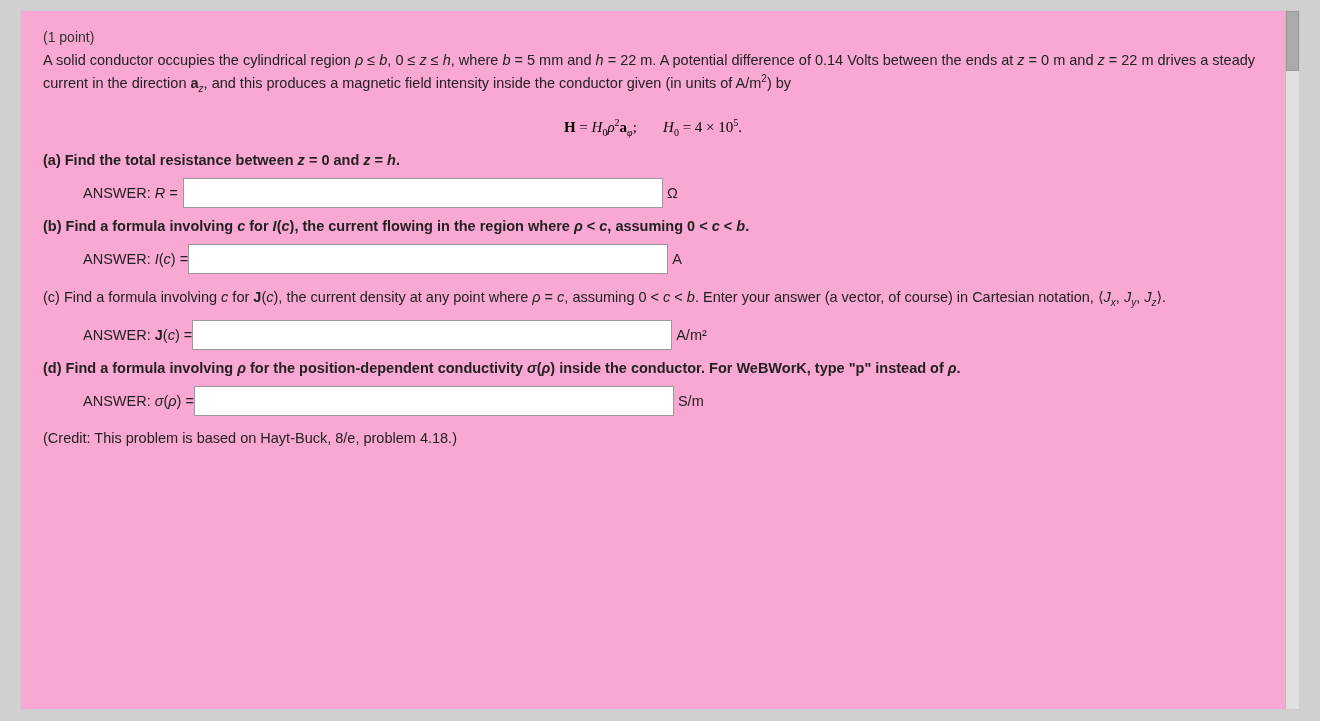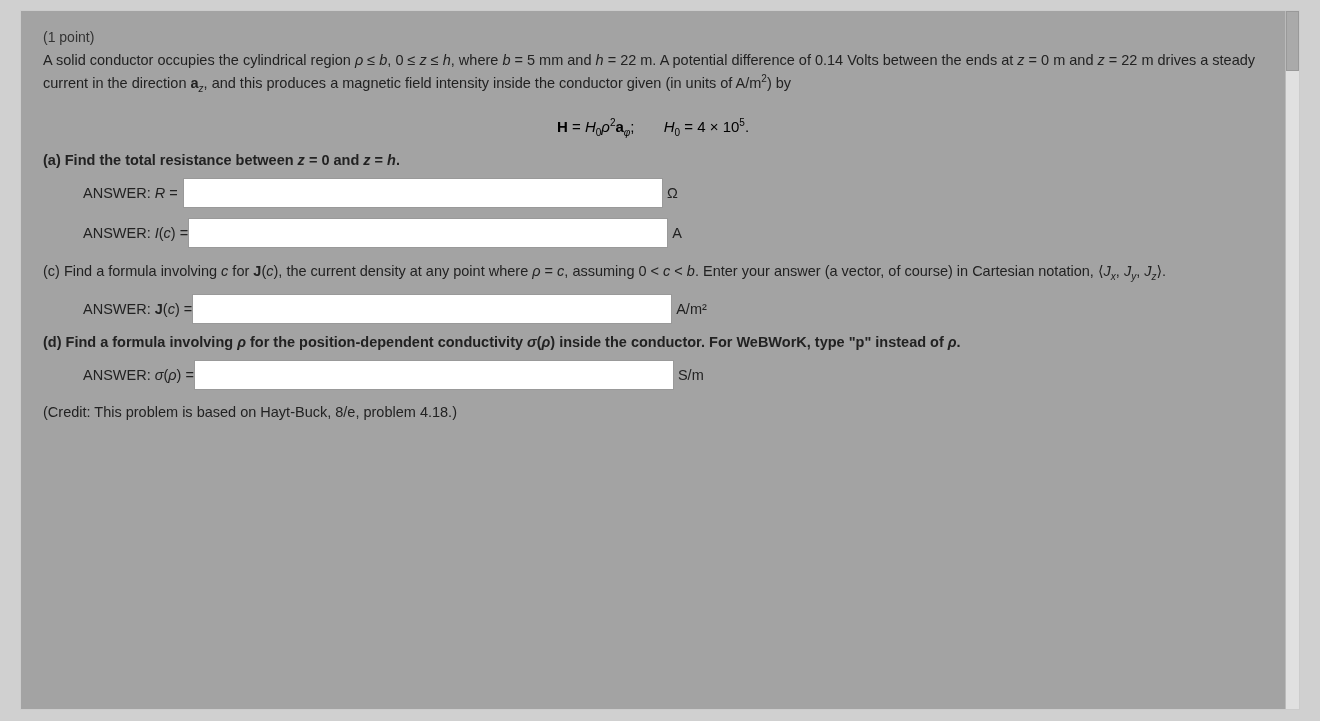--- a/index.html
+++ b/index.html
@@ -13,21 +13,21 @@
       display: flex;
       justify-content: center;
       align-items: flex-start;
       min-height: 100vh;
       padding: 10px;
       font-family: Arial, sans-serif;
       font-size: 15px;
     }
 
     .page-container {
-      background: #a3a3a3;
+      background: #f9a8d4;
       width: 1280px;
       min-height: 700px;
       padding: 18px 22px 22px 22px;
       border: 1px solid #ccc;
       position: relative;
     }
 
     .scrollbar {
       position: absolute;
       right: 0;
@@ -61,20 +61,21 @@
       color: #222;
       line-height: 1.55;
       margin-bottom: 20px;
       font-size: 14.5px;
     }
 
     .math-center {
       text-align: center;
       margin: 16px 0 14px 0;
       font-size: 15px;
+      font-family: Liberation Serif, serif;
     }
 
     .part-question {
       margin-top: 10px;
       margin-bottom: 10px;
       font-size: 14.5px;
       color: #222;
       font-weight: bold;
     }
 
@@ -155,20 +156,23 @@
 
     <div class="part-question">
       (a) Find the total resistance between <span class="mi">z</span> = 0 and <span class="mi">z</span> = <span class="mi">h</span>.
     </div>
     <div class="answer-row">
       <span class="answer-label">ANSWER: <span class="mi">R</span> =</span>
       <input class="answer-input" type="text" style="">
       <span class="answer-unit">Ω</span>
     </div>
 
+    <div class="part-question">
+      (b) Find a formula involving <span class="mi">c</span> for <span class="mi">I</span>(<span class="mi">c</span>), the current flowing in the region where <span class="mi">ρ</span> &lt; <span class="mi">c</span>, assuming 0 &lt; <span class="mi">c</span> &lt; <span class="mi">b</span>.
+    </div>
     <div class="answer-row">
       <span class="answer-label">ANSWER: <span class="mi">I</span>(<span class="mi">c</span>) =</span>
       <input class="answer-input" type="text" style="">
       <span class="answer-unit">A</span>
     </div>
 
     <div class="part-c-text">
       (c) Find a formula involving <span class="mi">c</span> for <span class="mb">J</span>(<span class="mi">c</span>), the current density at any point where <span class="mi">ρ</span> = <span class="mi">c</span>, assuming 0 &lt; <span class="mi">c</span> &lt; <span class="mi">b</span>. Enter your answer (a vector, of course) in
       Cartesian notation, ⟨<span class="mi">J<sub>x</sub></span>, <span class="mi">J<sub>y</sub></span>, <span class="mi">J<sub>z</sub></span>⟩.
     </div>

